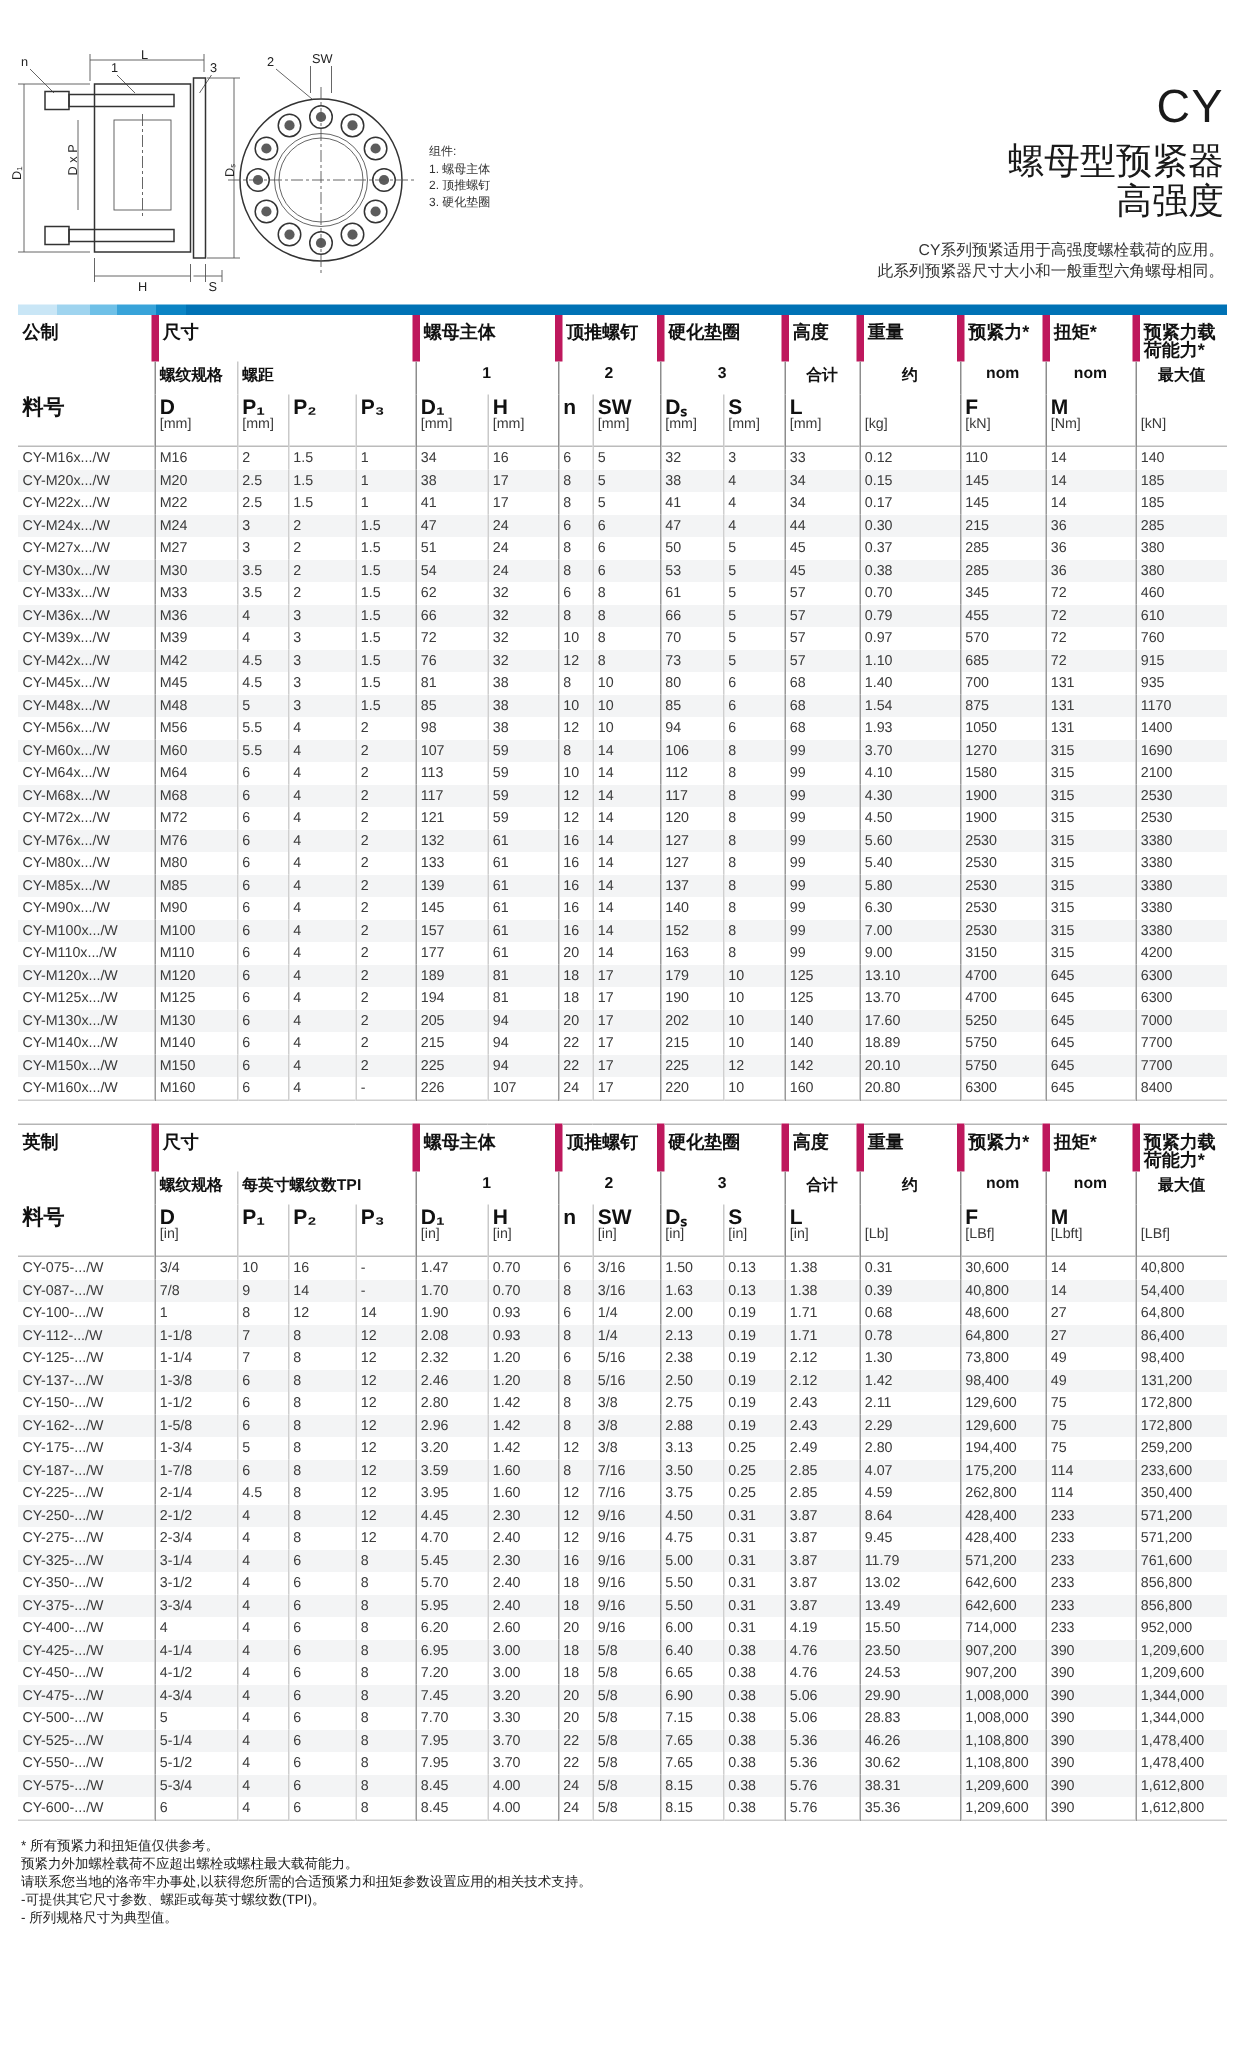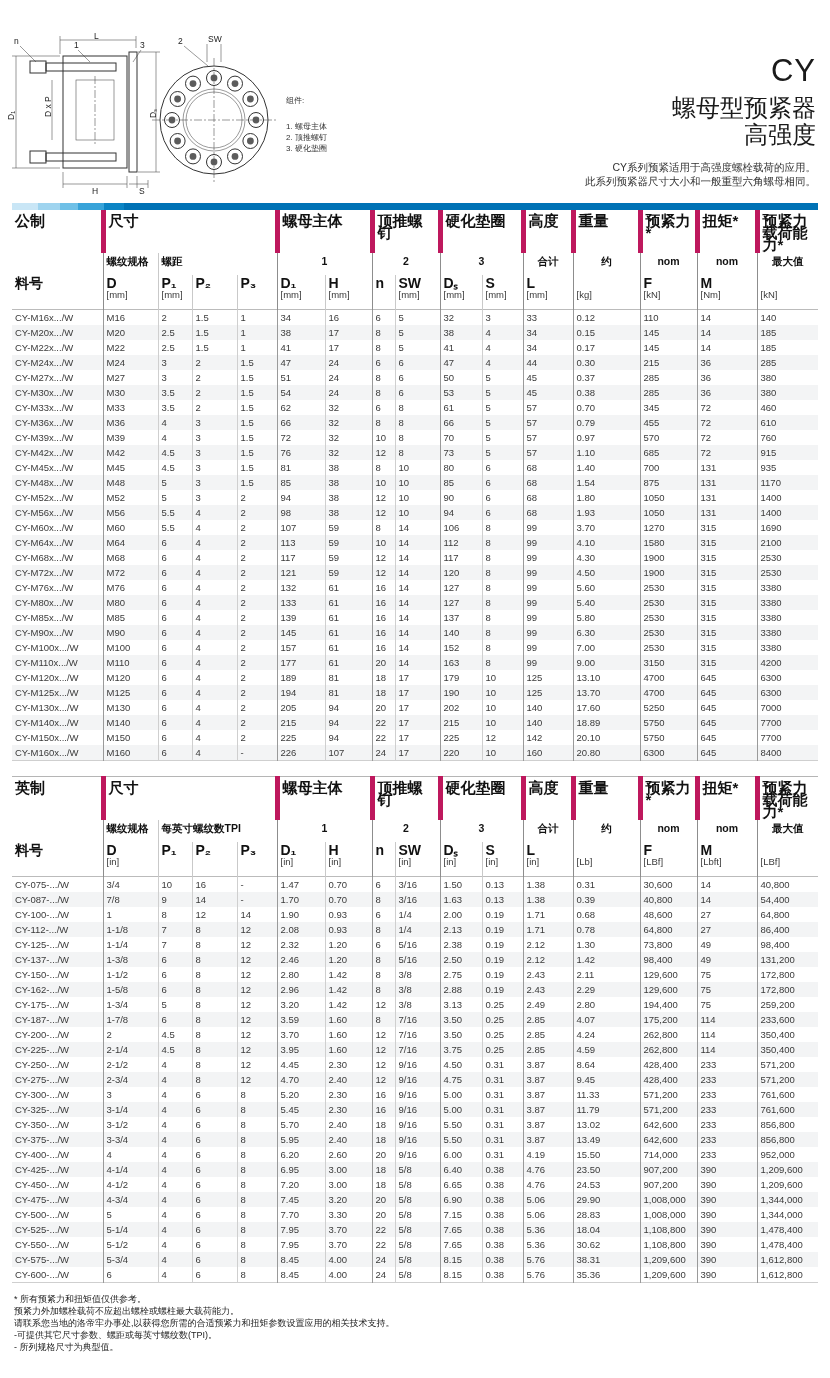--- a/index.html
+++ b/index.html
@@ -4,39 +4,39 @@
 <style>
   html,body{margin:0;padding:0;background:#e8e8e8;}
   .page{
     width:830px;height:1378px;background:#ffffff;position:relative;
     font-family:"Liberation Sans", sans-serif;color:#222;overflow:hidden;
   }
   
   .top-area{position:relative;height:203px;}
   .drawing{position:absolute;left:8px;top:32px;}
   .legend{position:absolute;left:286px;top:95px;font-size:8px;line-height:11px;color:#333;}
-  .legend .lg-title{margin-bottom:15px;}
+  .legend .lg-title{margin-bottom:1px;}
   .title-block{position:absolute;right:14px;top:48px;text-align:right;}
   .t-cy{font-size:31px;line-height:46px;font-weight:400;color:#1a1a1a;letter-spacing:1px;}
   .t-sub{font-size:24px;line-height:27px;font-weight:400;color:#1a1a1a;}
   .t-desc{margin-top:12px;font-size:10.5px;line-height:14px;color:#333;}
   
   .bar{display:flex;height:7px;width:806px;margin:0 0 0 12px;}
   .bar .seg{height:7px;}
   .s1{width:26px;background:var(--seg1,#c9e6f6);}
   .s2{width:22px;background:var(--seg2,#9fd4ef);}
   .s3{width:18px;background:var(--seg3,#6fc0e7);}
   .s4{width:26px;background:var(--seg4,#38a3d9);}
   .s5{width:20px;background:var(--seg5,#0b84c4);}
   .rest{flex:1;background:var(--bar,#0072b5);}
   
   table.spec{border-collapse:collapse;table-layout:fixed;width:806px;margin-left:12px;
     font-size:9.5px;color:#3a3a3a;}
   table.spec th{font-weight:bold;color:#111;text-align:left;padding:2px 3px;vertical-align:top;}
-  tr.grow th{font-size:15px;padding-top:5px;height:24px;line-height:12px;}
+  tr.grow th{font-size:12px;padding-top:5px;height:24px;line-height:12px;}
   tr.srow th{font-size:10.5px;height:18px;}
   tr.srow th.ctr{text-align:center;}
   tr.colrow th{height:30px;padding-top:2px;}
   tr.colrow .cl{font-size:14px;font-weight:bold;min-height:12px;line-height:12px;}
   tr.colrow .cu{font-size:9.5px;font-weight:normal;color:#3a3a3a;line-height:12px;}
   
   tr.grow th + th{border-left:5px solid #be185d;}
   tr.srow th + th{border-left:1px solid #c9c9c9;}
   tr.srow th.gs{border-left:1px solid #8d8d8d;}
   tr.colrow th{border-left:1px solid #c9c9c9;}
@@ -519,38 +519,20 @@
           <td>10</td>
           <td>85</td>
           <td>6</td>
           <td>68</td>
           <td>1.54</td>
           <td>875</td>
           <td>131</td>
           <td>1170</td>
         </tr>
         <tr>
-          <td>CY-M52x.../W</td>
-          <td>M52</td>
-          <td>5</td>
-          <td>3</td>
-          <td>2</td>
-          <td>94</td>
-          <td>38</td>
-          <td>12</td>
-          <td>10</td>
-          <td>90</td>
-          <td>6</td>
-          <td>68</td>
-          <td>1.80</td>
-          <td>1050</td>
-          <td>131</td>
-          <td>1400</td>
-        </tr>
-        <tr>
           <td>CY-M56x.../W</td>
           <td>M56</td>
           <td>5.5</td>
           <td>4</td>
           <td>2</td>
           <td>98</td>
           <td>38</td>
           <td>12</td>
           <td>10</td>
           <td>94</td>
@@ -1139,38 +1121,20 @@
           <td>7/16</td>
           <td>3.50</td>
           <td>0.25</td>
           <td>2.85</td>
           <td>4.07</td>
           <td>175,200</td>
           <td>114</td>
           <td>233,600</td>
         </tr>
         <tr>
-          <td>CY-200-.../W</td>
-          <td>2</td>
-          <td>4.5</td>
-          <td>8</td>
-          <td>12</td>
-          <td>3.70</td>
-          <td>1.60</td>
-          <td>12</td>
-          <td>7/16</td>
-          <td>3.50</td>
-          <td>0.25</td>
-          <td>2.85</td>
-          <td>4.24</td>
-          <td>262,800</td>
-          <td>114</td>
-          <td>350,400</td>
-        </tr>
-        <tr>
           <td>CY-225-.../W</td>
           <td>2-1/4</td>
           <td>4.5</td>
           <td>8</td>
           <td>12</td>
           <td>3.95</td>
           <td>1.60</td>
           <td>12</td>
           <td>7/16</td>
           <td>3.75</td>
@@ -1209,38 +1173,20 @@
           <td>2.40</td>
           <td>12</td>
           <td>9/16</td>
           <td>4.75</td>
           <td>0.31</td>
           <td>3.87</td>
           <td>9.45</td>
           <td>428,400</td>
           <td>233</td>
           <td>571,200</td>
-        </tr>
-        <tr>
-          <td>CY-300-.../W</td>
-          <td>3</td>
-          <td>4</td>
-          <td>6</td>
-          <td>8</td>
-          <td>5.20</td>
-          <td>2.30</td>
-          <td>16</td>
-          <td>9/16</td>
-          <td>5.00</td>
-          <td>0.31</td>
-          <td>3.87</td>
-          <td>11.33</td>
-          <td>571,200</td>
-          <td>233</td>
-          <td>761,600</td>
         </tr>
         <tr>
           <td>CY-325-.../W</td>
           <td>3-1/4</td>
           <td>4</td>
           <td>6</td>
           <td>8</td>
           <td>5.45</td>
           <td>2.30</td>
           <td>16</td>
@@ -1385,21 +1331,21 @@
           <td>4</td>
           <td>6</td>
           <td>8</td>
           <td>7.95</td>
           <td>3.70</td>
           <td>22</td>
           <td>5/8</td>
           <td>7.65</td>
           <td>0.38</td>
           <td>5.36</td>
-          <td>18.04</td>
+          <td>46.26</td>
           <td>1,108,800</td>
           <td>390</td>
           <td>1,478,400</td>
         </tr>
         <tr>
           <td>CY-550-.../W</td>
           <td>5-1/2</td>
           <td>4</td>
           <td>6</td>
           <td>8</td>

